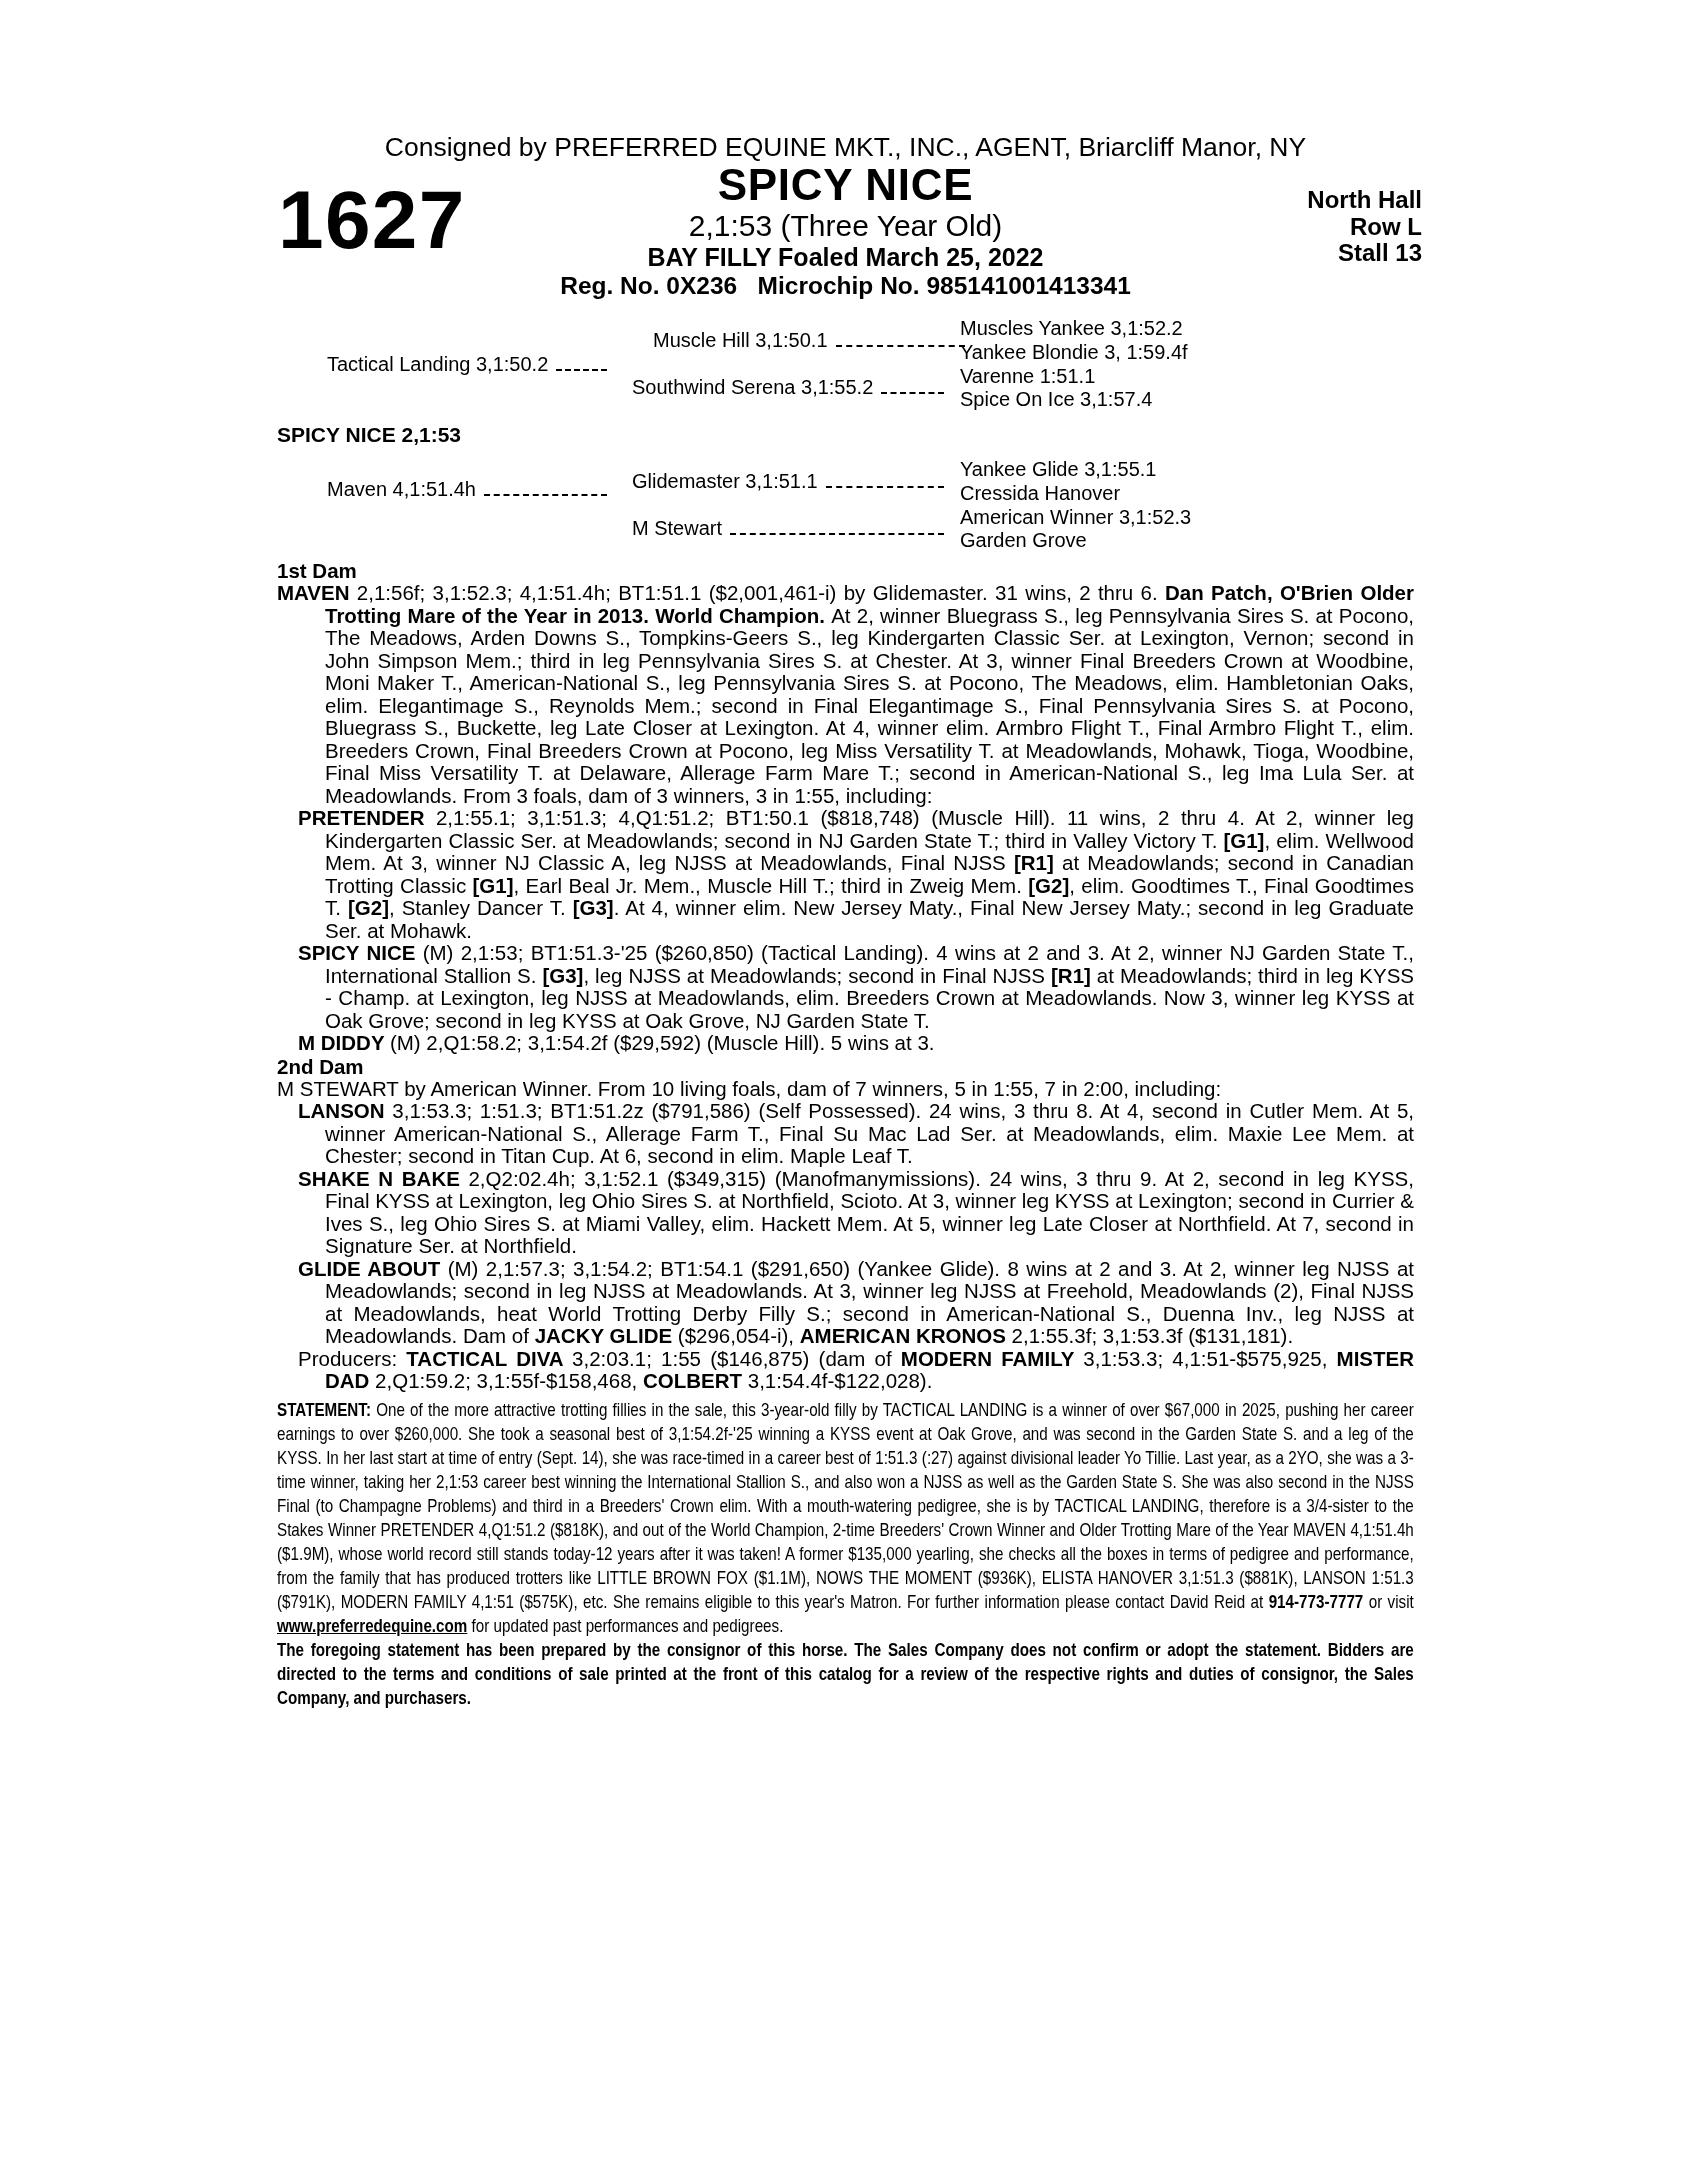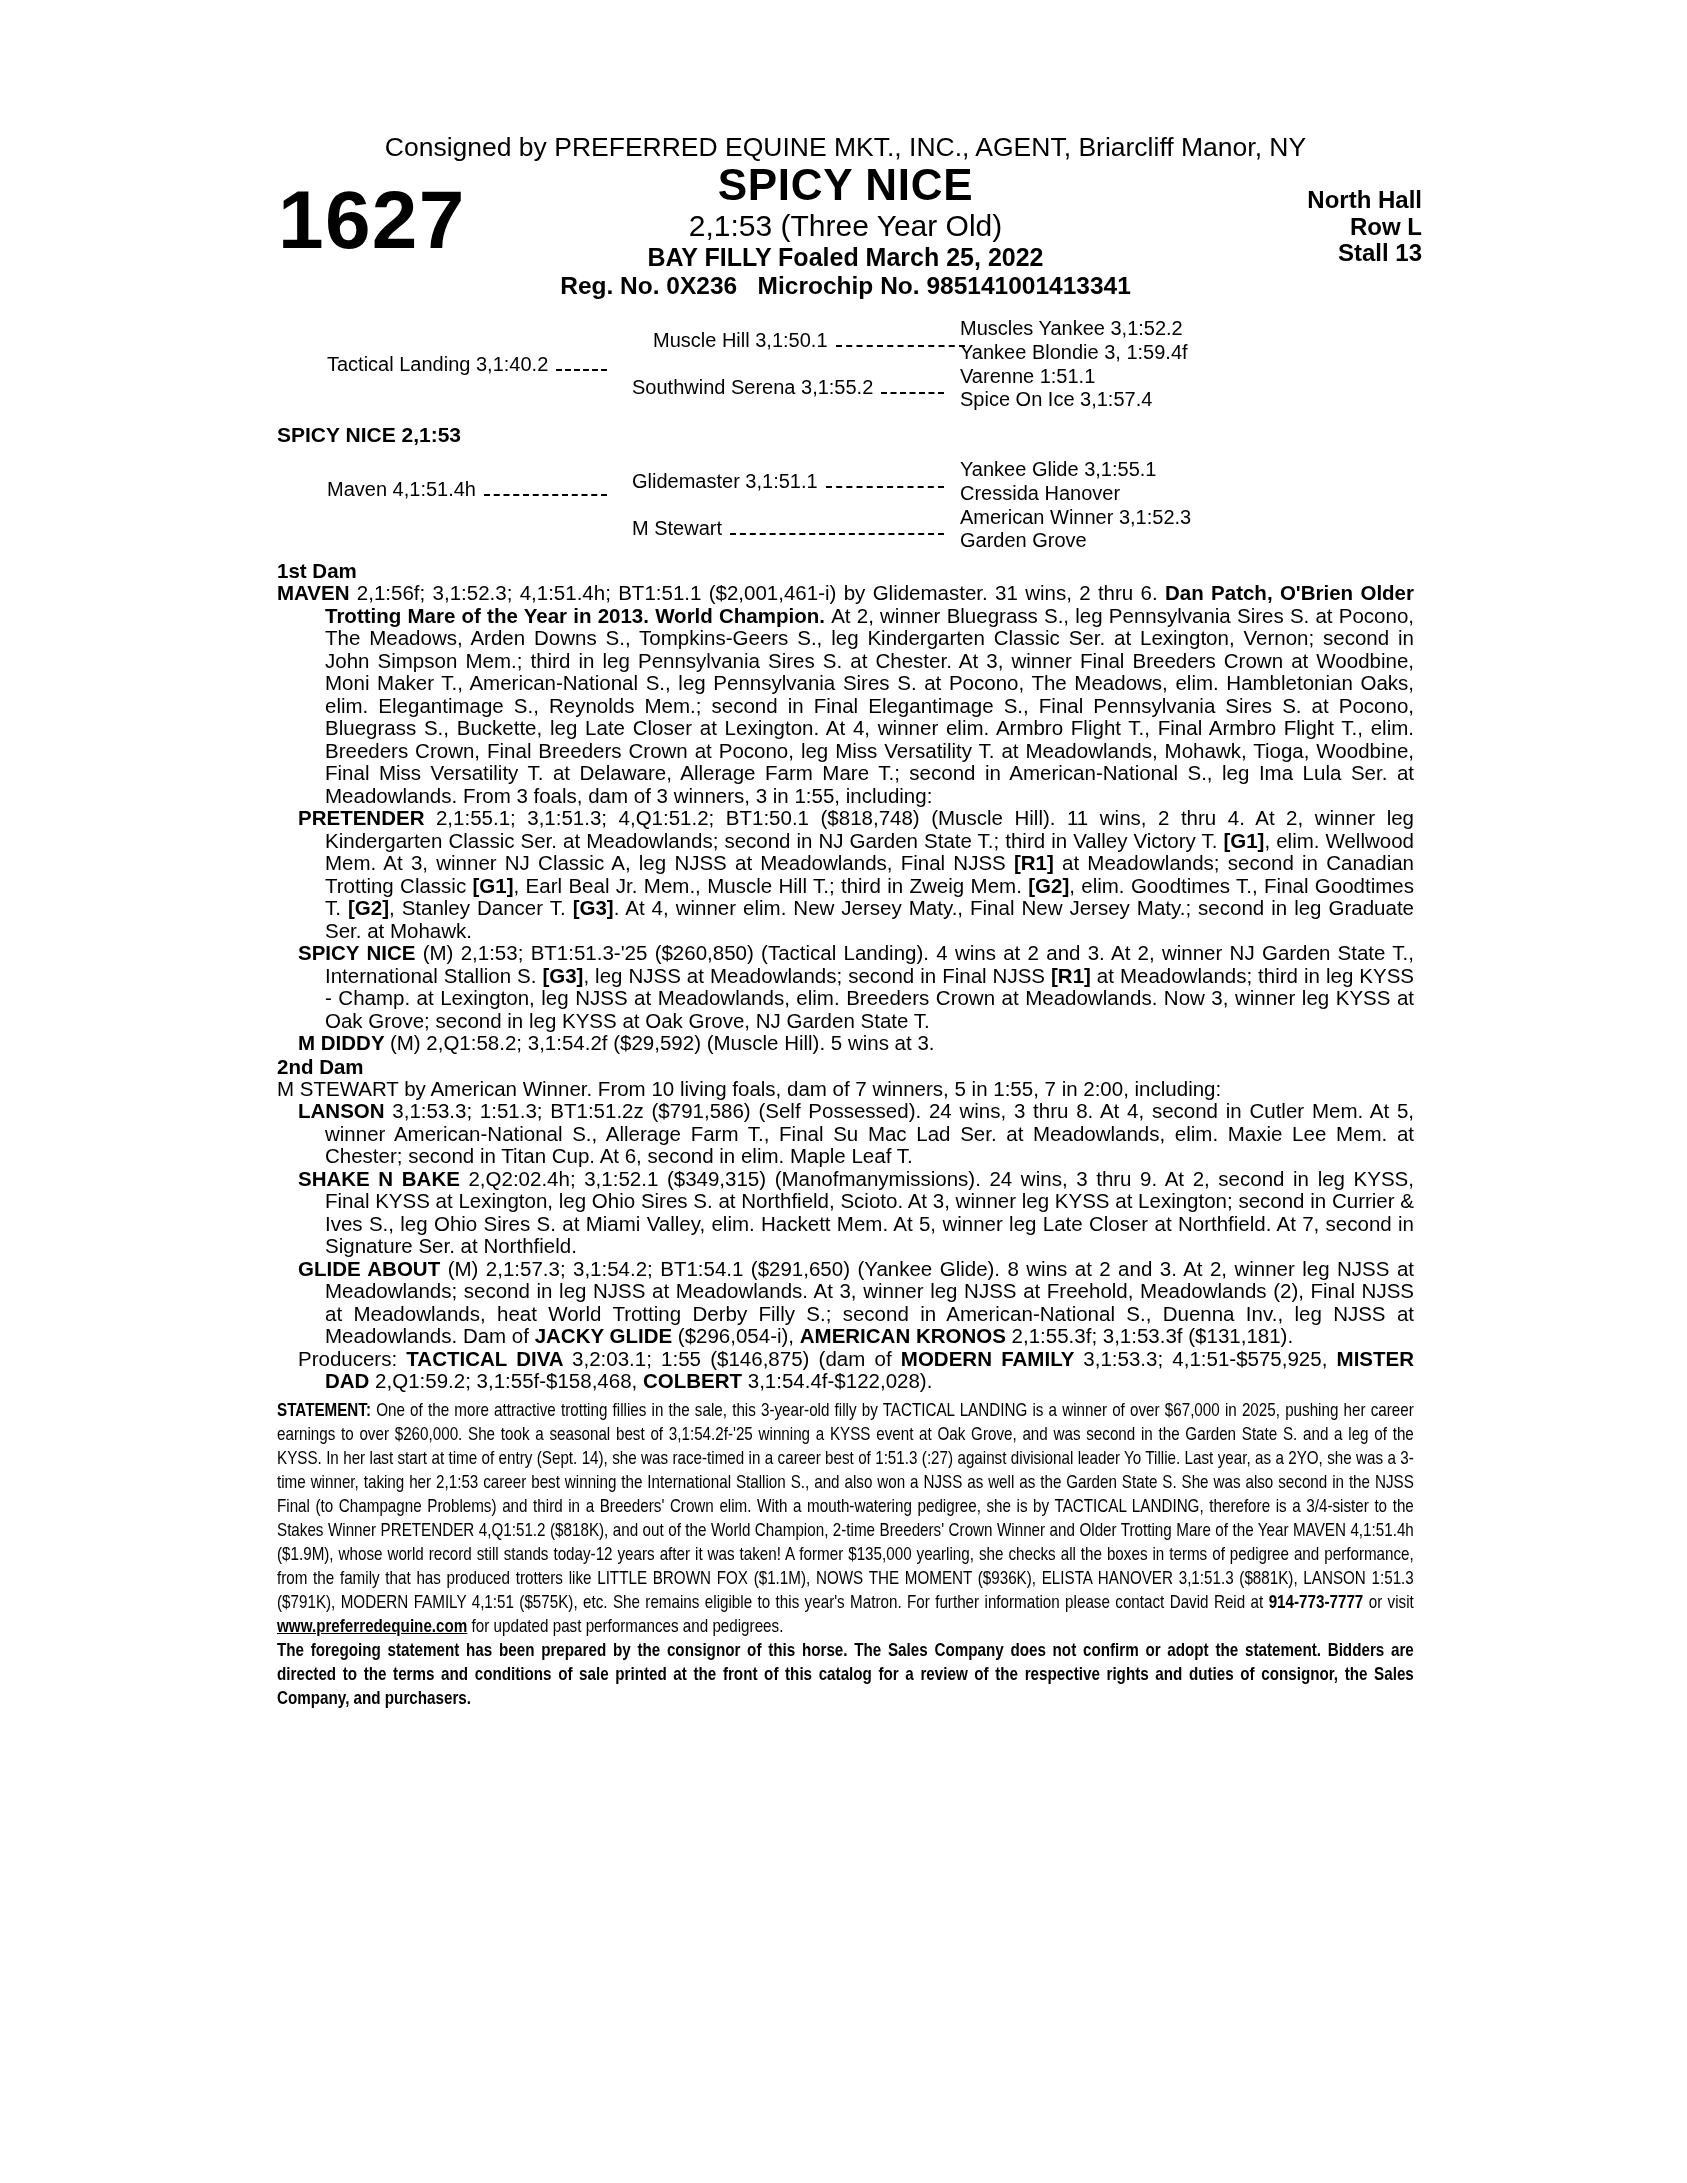--- a/index.html
+++ b/index.html
@@ -103,21 +103,21 @@
   <div class="location">
     <div>North Hall</div>
     <div>Row L</div>
     <div>Stall 13</div>
   </div>
 
   <div class="ped">
     <div class="ped-subject">SPICY NICE 2,1:53</div>
 
     <div class="ped-entry pp-g1a">
-      <span class="ped-name">Tactical Landing 3,1:40.2</span>
+      <span class="ped-name">Tactical Landing 3,1:50.2</span>
       <span class="ped-connector"></span>
     </div>
     <div class="ped-entry pp-g1b">
       <span class="ped-name">Maven 4,1:51.4h</span>
       <span class="ped-connector"></span>
     </div>
 
     <div class="ped-entry pp-g2a">
       <span class="ped-name">Muscle Hill 3,1:50.1</span>
       <span class="ped-connector"></span>

